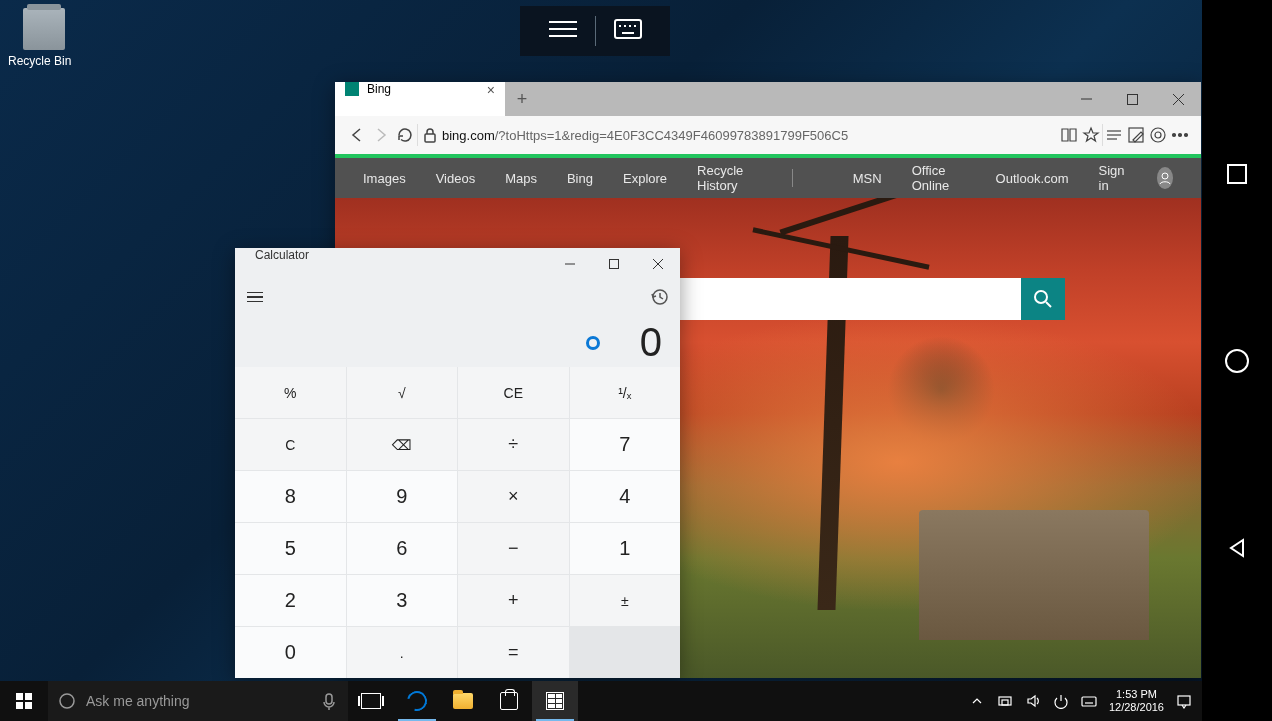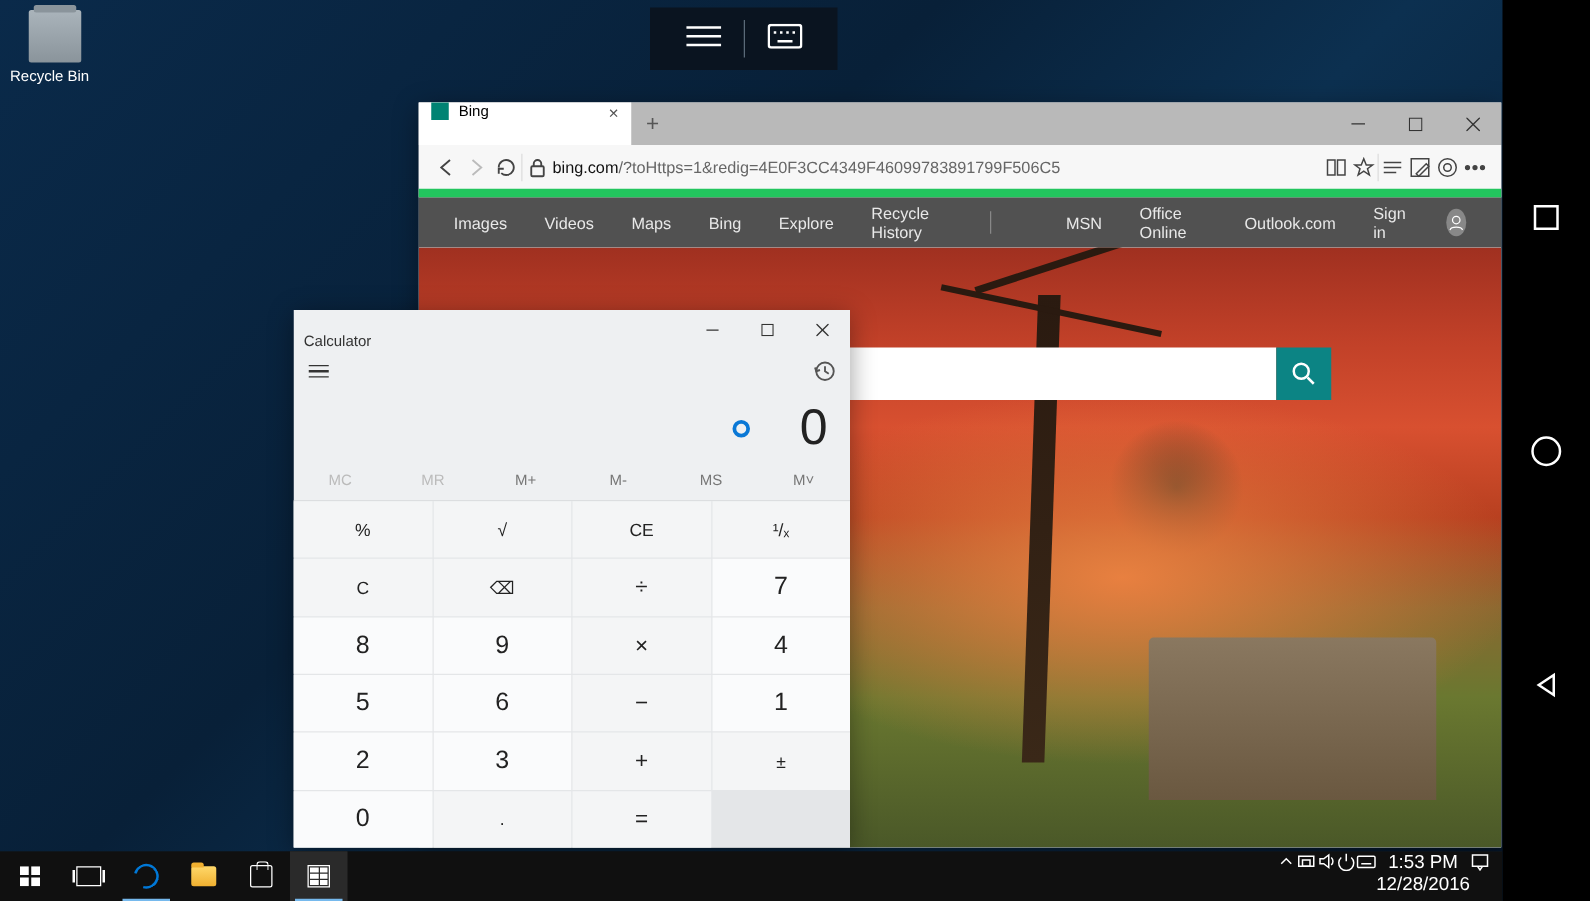--- a/index.html
+++ b/index.html
@@ -25,21 +25,21 @@
 .edge { position: absolute; top: 82px; left: 335px; width: 866px; height: 596px; background: #fff; box-shadow: 0 4px 20px rgba(0,0,0,0.4); display:flex; flex-direction:column; }
 .edge-tabs { height: 34px; background: #b9b9b9; display:flex; align-items:stretch; }
 .edge-tab { background:#fff; display:flex; align-items:flex-start; padding:0 10px; gap:8px; font-size:12px; min-width:170px; }
 .edge-tab .favicon { width:14px; height:14px; background:#008373; }
 .edge-tab .x { margin-left:auto; font-size:14px; color:#555; }
 .edge-newtab { width:34px; display:flex; align-items:center; justify-content:center; color:#555; font-size:18px; }
 .edge-winctrl { margin-left:auto; display:flex; }
 .edge-winctrl div { width:46px; display:flex; align-items:center; justify-content:center; color:#333; }
 .edge-winctrl svg { width:11px; height:11px; stroke:#333; stroke-width:1; fill:none; }
 
-.edge-addr { height: 42px; background:#f7f7f7; display:flex; align-items:center; padding:14px 10px; border-bottom:7px solid #22c55e; }
+.edge-addr { height: 42px; background:#f7f7f7; display:flex; align-items:center; padding:14px 10px; border-bottom:4px solid #22c55e; }
 .edge-addr .navbtn { width:24px; height:24px; display:flex; align-items:center; justify-content:center; }
 .edge-addr .navbtn svg { width:18px; height:18px; stroke:#444; fill:none; stroke-width:1.5; }
 .edge-addr .navbtn.disabled svg { stroke:#bbb; }
 .edge-addr .url { flex:0 1 auto; font-size:13px; color:#666; }
 .edge-addr .url .host { color:#111; }
 .edge-addr .spacer { flex:1; }
 .edge-addr .ricon { width:22px; height:22px; display:flex; align-items:center; justify-content:center; }
 .edge-addr .ricon svg { width:18px; height:18px; stroke:#444; fill:none; stroke-width:1.2; }
 
 .bing-nav { height:40px; background:rgba(50,50,50,0.85); display:flex; align-items:center; padding:0 28px; gap:30px; color:#e8e8e8; font-size:13px; }
@@ -55,21 +55,21 @@
 .bing-hero .tree .b1 { position:absolute; left:30%; top:2%; width:140px; height:6px; background:#2a1a10; transform:rotate(-18deg); }
 .bing-hero .tree .b2 { position:absolute; left:20%; top:10%; width:180px; height:5px; background:#2a1a10; transform:rotate(12deg); }
 .bing-hero .wall { position:absolute; right:6%; bottom:8%; width:230px; height:130px; background:linear-gradient(#8a7860,#6a5840); border-radius:4px 4px 0 0; }
 .bing-search { position:absolute; top:80px; left:120px; width:610px; height:42px; display:flex; }
 .bing-search input { flex:1; border:none; padding:0 12px; font-size:15px; outline:none; }
 .bing-search .sbtn { width:44px; background:#0c8484; display:flex; align-items:center; justify-content:center; }
 .bing-search .sbtn svg { stroke:#fff; fill:none; stroke-width:2; width:20px; height:20px; }
 
 
 .calc { position:absolute; top:248px; left:235px; width:445px; height:430px; background:#eef0f2; box-shadow:0 4px 20px rgba(0,0,0,0.4); display:flex; flex-direction:column; }
-.calc-title { height:32px; display:flex; align-items:flex-end; padding-left:8px; font-size:12px; color:#333; }
+.calc-title { height:32px; display:flex; align-items:flex-start; padding-left:20px; font-size:12px; color:#333; }
 .calc-title .wctrl { margin-left:auto; display:flex; }
 .calc-title .wctrl div { width:44px; height:32px; display:flex; align-items:center; justify-content:center; }
 .calc-title .wctrl svg { width:10px; height:10px; stroke:#333; fill:none; stroke-width:1; }
 .calc-menu { height:34px; display:flex; align-items:center; padding:0 12px; }
 .calc-menu .ham { display:flex; flex-direction:column; gap:3px; }
 .calc-menu .ham span { width:16px; height:1.5px; background:#333; }
 .calc-menu .hist { margin-left:auto; width:18px; height:18px; }
 .calc-display { text-align:right; padding:6px 18px 2px; font-size:40px; font-weight:300; color:#222; position:relative; }
 .calc-display .cursor { position:absolute; right:80px; top:22px; width:14px; height:14px; border:3px solid #0a78d6; border-radius:50%; }
 .calc-mem { height:34px; display:flex; border-bottom:1px solid #dcdee0; }
@@ -83,21 +83,21 @@
 
 
 .taskbar { position:absolute; left:0; bottom:0; width:1202px; height:40px; background:#101010; display:flex; align-items:stretch; color:#fff; }
 .taskbar .start { width:48px; display:flex; align-items:center; justify-content:center; }
 .taskbar .start svg { width:16px; height:16px; fill:#fff; }
 .taskbar .search { width:300px; background:#1a1a1a; display:flex; align-items:center; padding:0 10px; gap:10px; color:#999; font-size:14px; }
 .taskbar .search svg { width:18px; height:18px; stroke:#999; fill:none; stroke-width:1.5; }
 .taskbar .tbtn { width:46px; display:flex; align-items:center; justify-content:center; position:relative; }
 .taskbar .tbtn.active::after { content:""; position:absolute; bottom:0; left:4px; right:4px; height:2px; background:#76b9ed; }
 .taskbar .tbtn.running { background:#2a2a2a; }
-.taskbar .tray { margin-left:auto; display:flex; padding:0 10px; font-size:15px; }
+.taskbar .tray { margin-left:auto; display:flex; align-items:center; gap:12px; padding:0 10px; font-size:11px; }
 .taskbar .tray .clock { text-align:center; line-height:1.2; }
 .taskbar .tray svg { width:16px; height:16px; stroke:#fff; fill:none; stroke-width:1.2; }
 .edge-ico { width:20px; height:20px; border:2px solid #0078d7; border-radius:50%; border-left-color:transparent; transform:rotate(-30deg); }
 .folder-ico { width:20px; height:16px; background:linear-gradient(#ffd86a,#f0b030); border-radius:2px; position:relative; }
 .folder-ico::before { content:""; position:absolute; top:-3px; left:0; width:10px; height:4px; background:#f0b030; border-radius:2px 2px 0 0; }
 .store-ico { width:18px; height:18px; border:1.5px solid #fff; border-radius:2px; position:relative; }
 .store-ico::before { content:""; position:absolute; top:-4px; left:4px; width:8px; height:6px; border:1.5px solid #fff; border-bottom:none; border-radius:3px 3px 0 0; }
 .calc-ico { width:18px; height:18px; border:1.5px solid #fff; display:grid; grid-template-columns:1fr 1fr; grid-template-rows:1fr 1fr 1fr; gap:1px; padding:1px; }
 .calc-ico span { background:#fff; }
 .taskview-ico { width:20px; height:16px; border:1.5px solid #fff; position:relative; }
@@ -298,28 +298,20 @@
       </div>
     <div class="hist"><svg width="18" height="18" stroke="#555" fill="none" stroke-width="1.5">
           <circle cx="10" cy="9" r="7"></circle>
           <path d="M10 5v4l3 2"></path>
           <path d="M2 6l1 3 3-1"></path>
         </svg></div>
   </div>
   <div class="calc-display">
     <div class="cursor"></div>
     <span>0</span>
-  </div>
-  <div class="calc-mem">
-    <div class="dis">MC</div>
-    <div class="dis">MR</div>
-    <div>M+</div>
-    <div>M-</div>
-    <div>MS</div>
-    <div>M˅</div>
   </div>
   <div class="calc-grid">
     <button class="fn">%</button>
     <button class="fn">√</button>
     <button class="fn">CE</button>
     <button class="fn">¹/ₓ</button>
     <button class="fn">C</button>
     <button class="fn">⌫</button>
     <button class="op">÷</button>
     <button class="num">7</button>
@@ -343,20 +335,30 @@
 
 <div class="taskbar">
   <div class="start">
     <svg viewBox="0 0 16 16">
         <rect x="0" y="0" width="7" height="7"></rect>
         <rect x="9" y="0" width="7" height="7"></rect>
         <rect x="0" y="9" width="7" height="7"></rect>
         <rect x="9" y="9" width="7" height="7"></rect>
       </svg>
   </div>
+  <div class="search">
+    <svg>
+        <circle cx="9" cy="9" r="7"></circle>
+      </svg>
+    <span>Ask me anything</span>
+    <svg style="margin-left:auto">
+        <rect x="6" y="2" width="6" height="10" rx="3"></rect>
+        <path d="M4 10a5 5 0 0 0 10 0M9 15v3"></path>
+      </svg>
+  </div>
   <div class="tbtn">
       <div class="taskview-ico"></div>
     </div>
   <div class="tbtn active">
       <div class="edge-ico"></div>
     </div>
   <div class="tbtn">
       <div class="folder-ico"></div>
     </div>
   <div class="tbtn">

